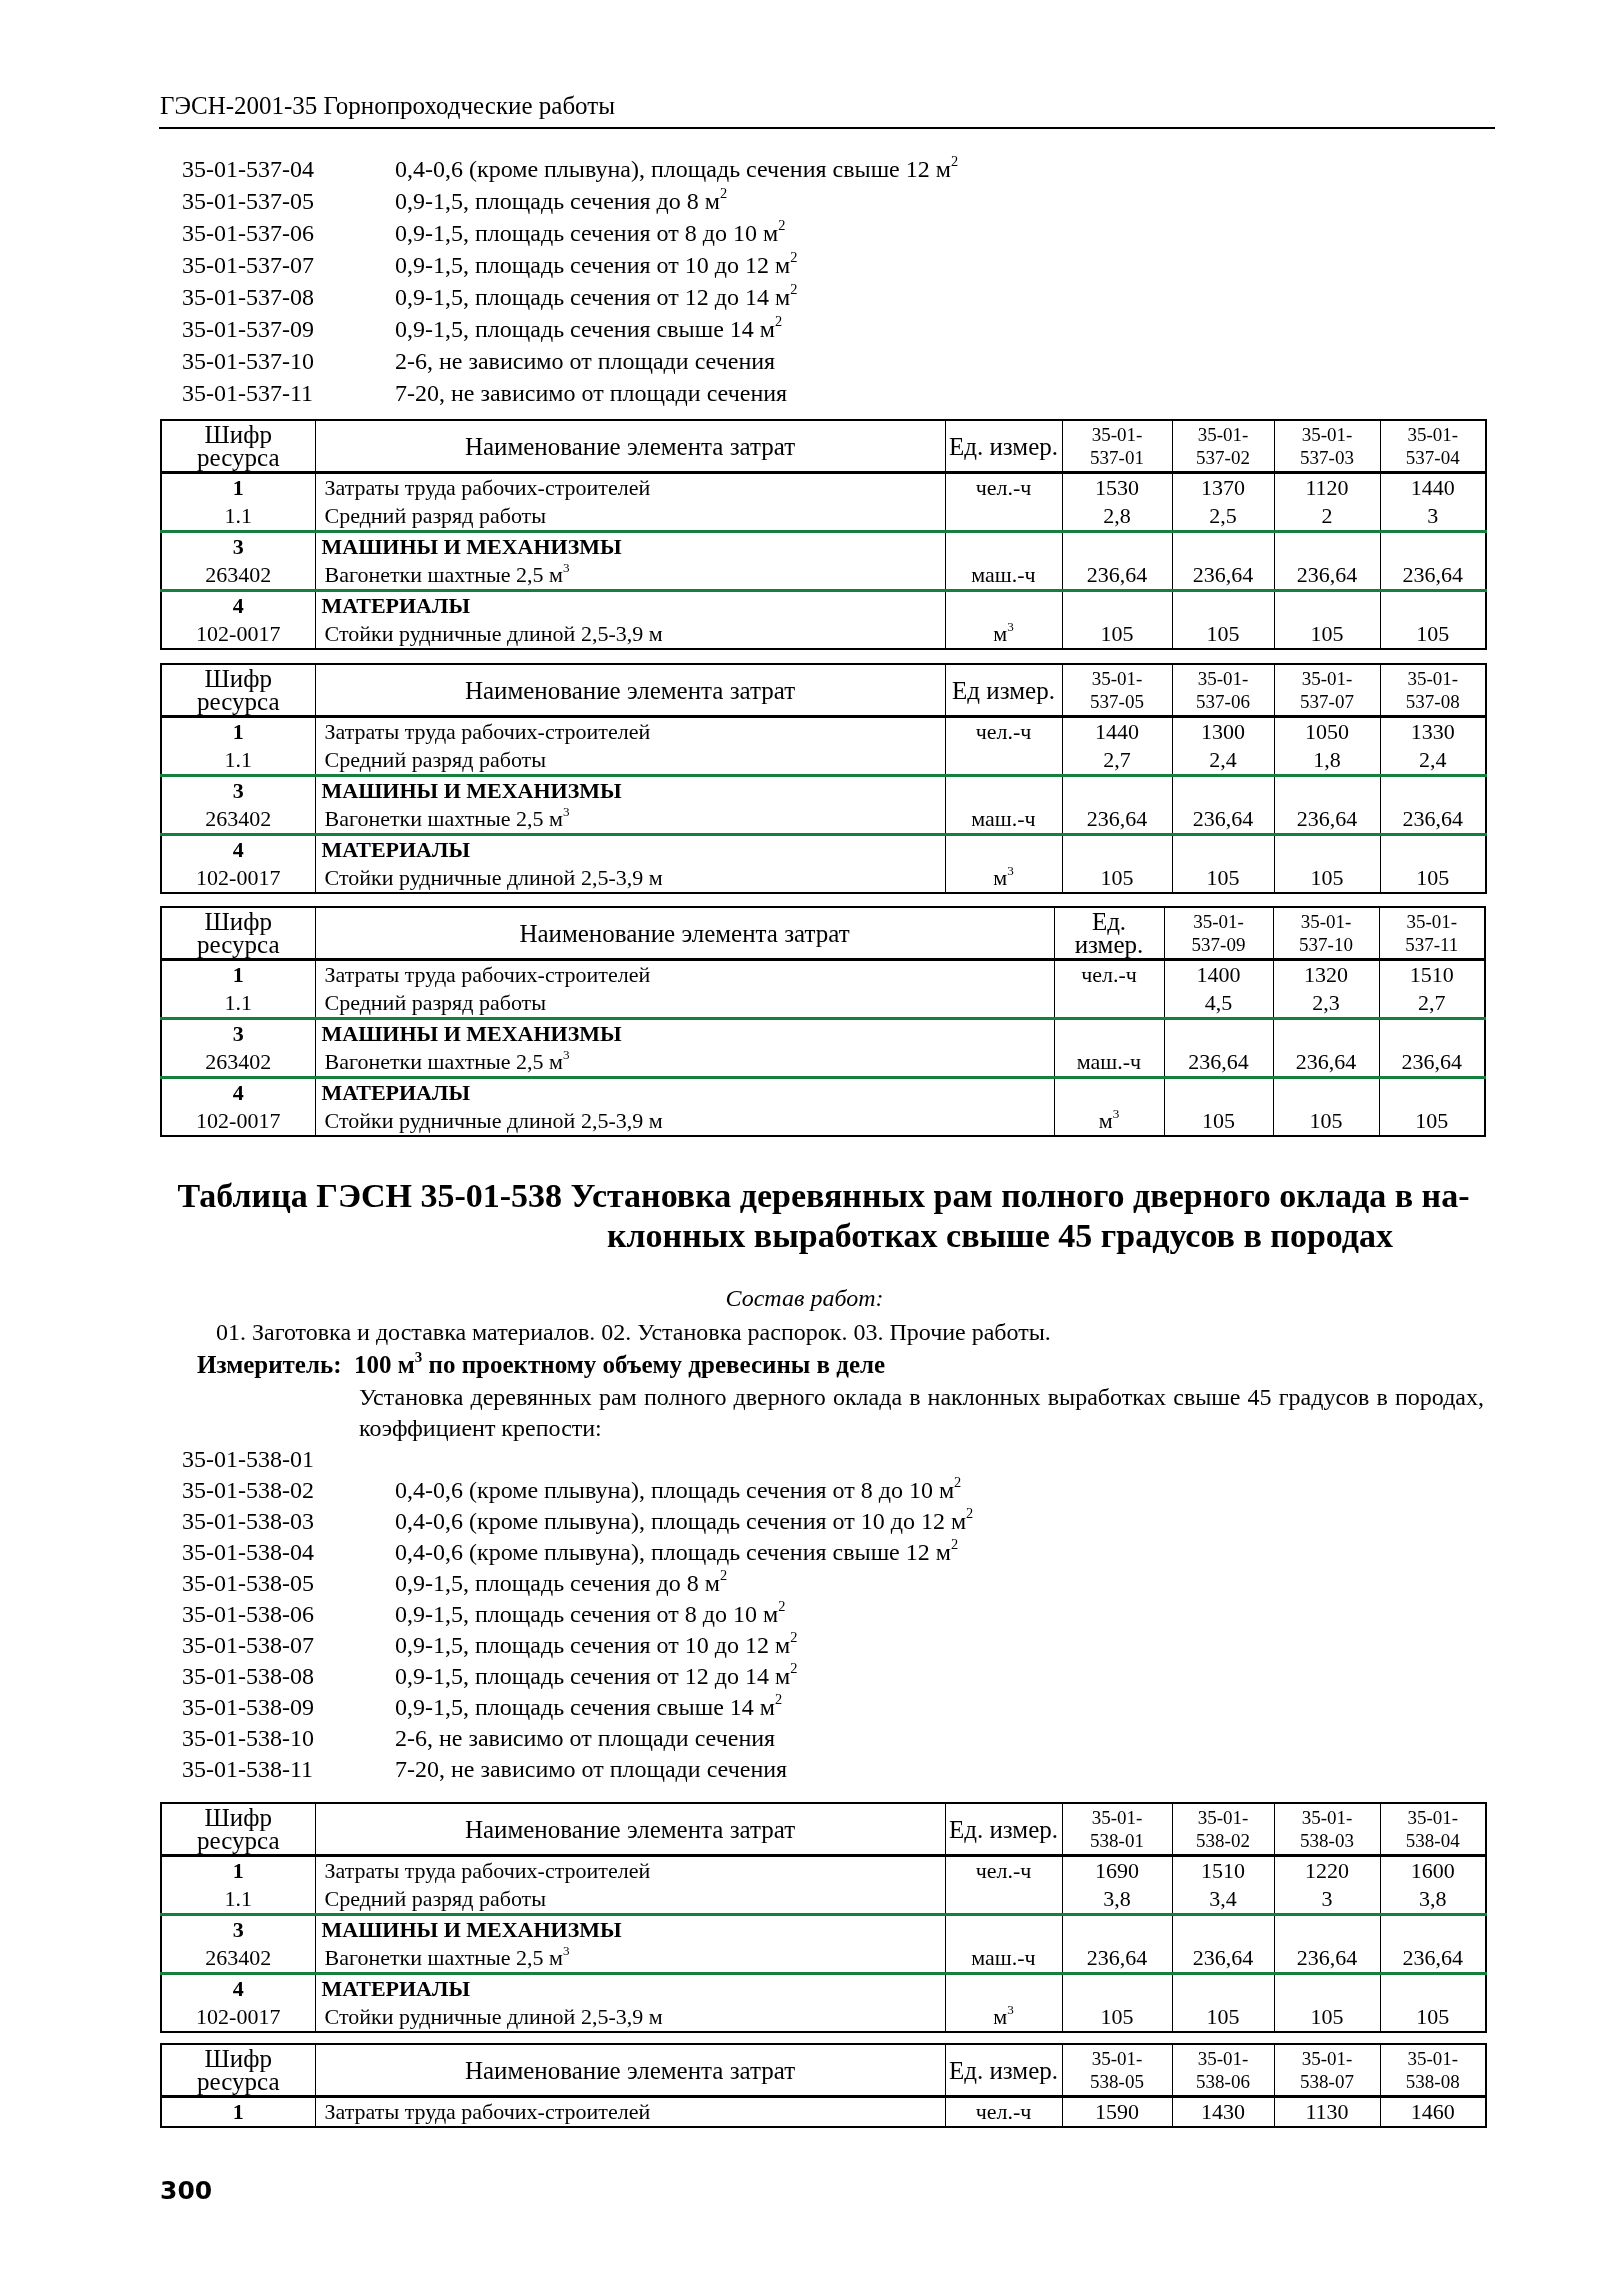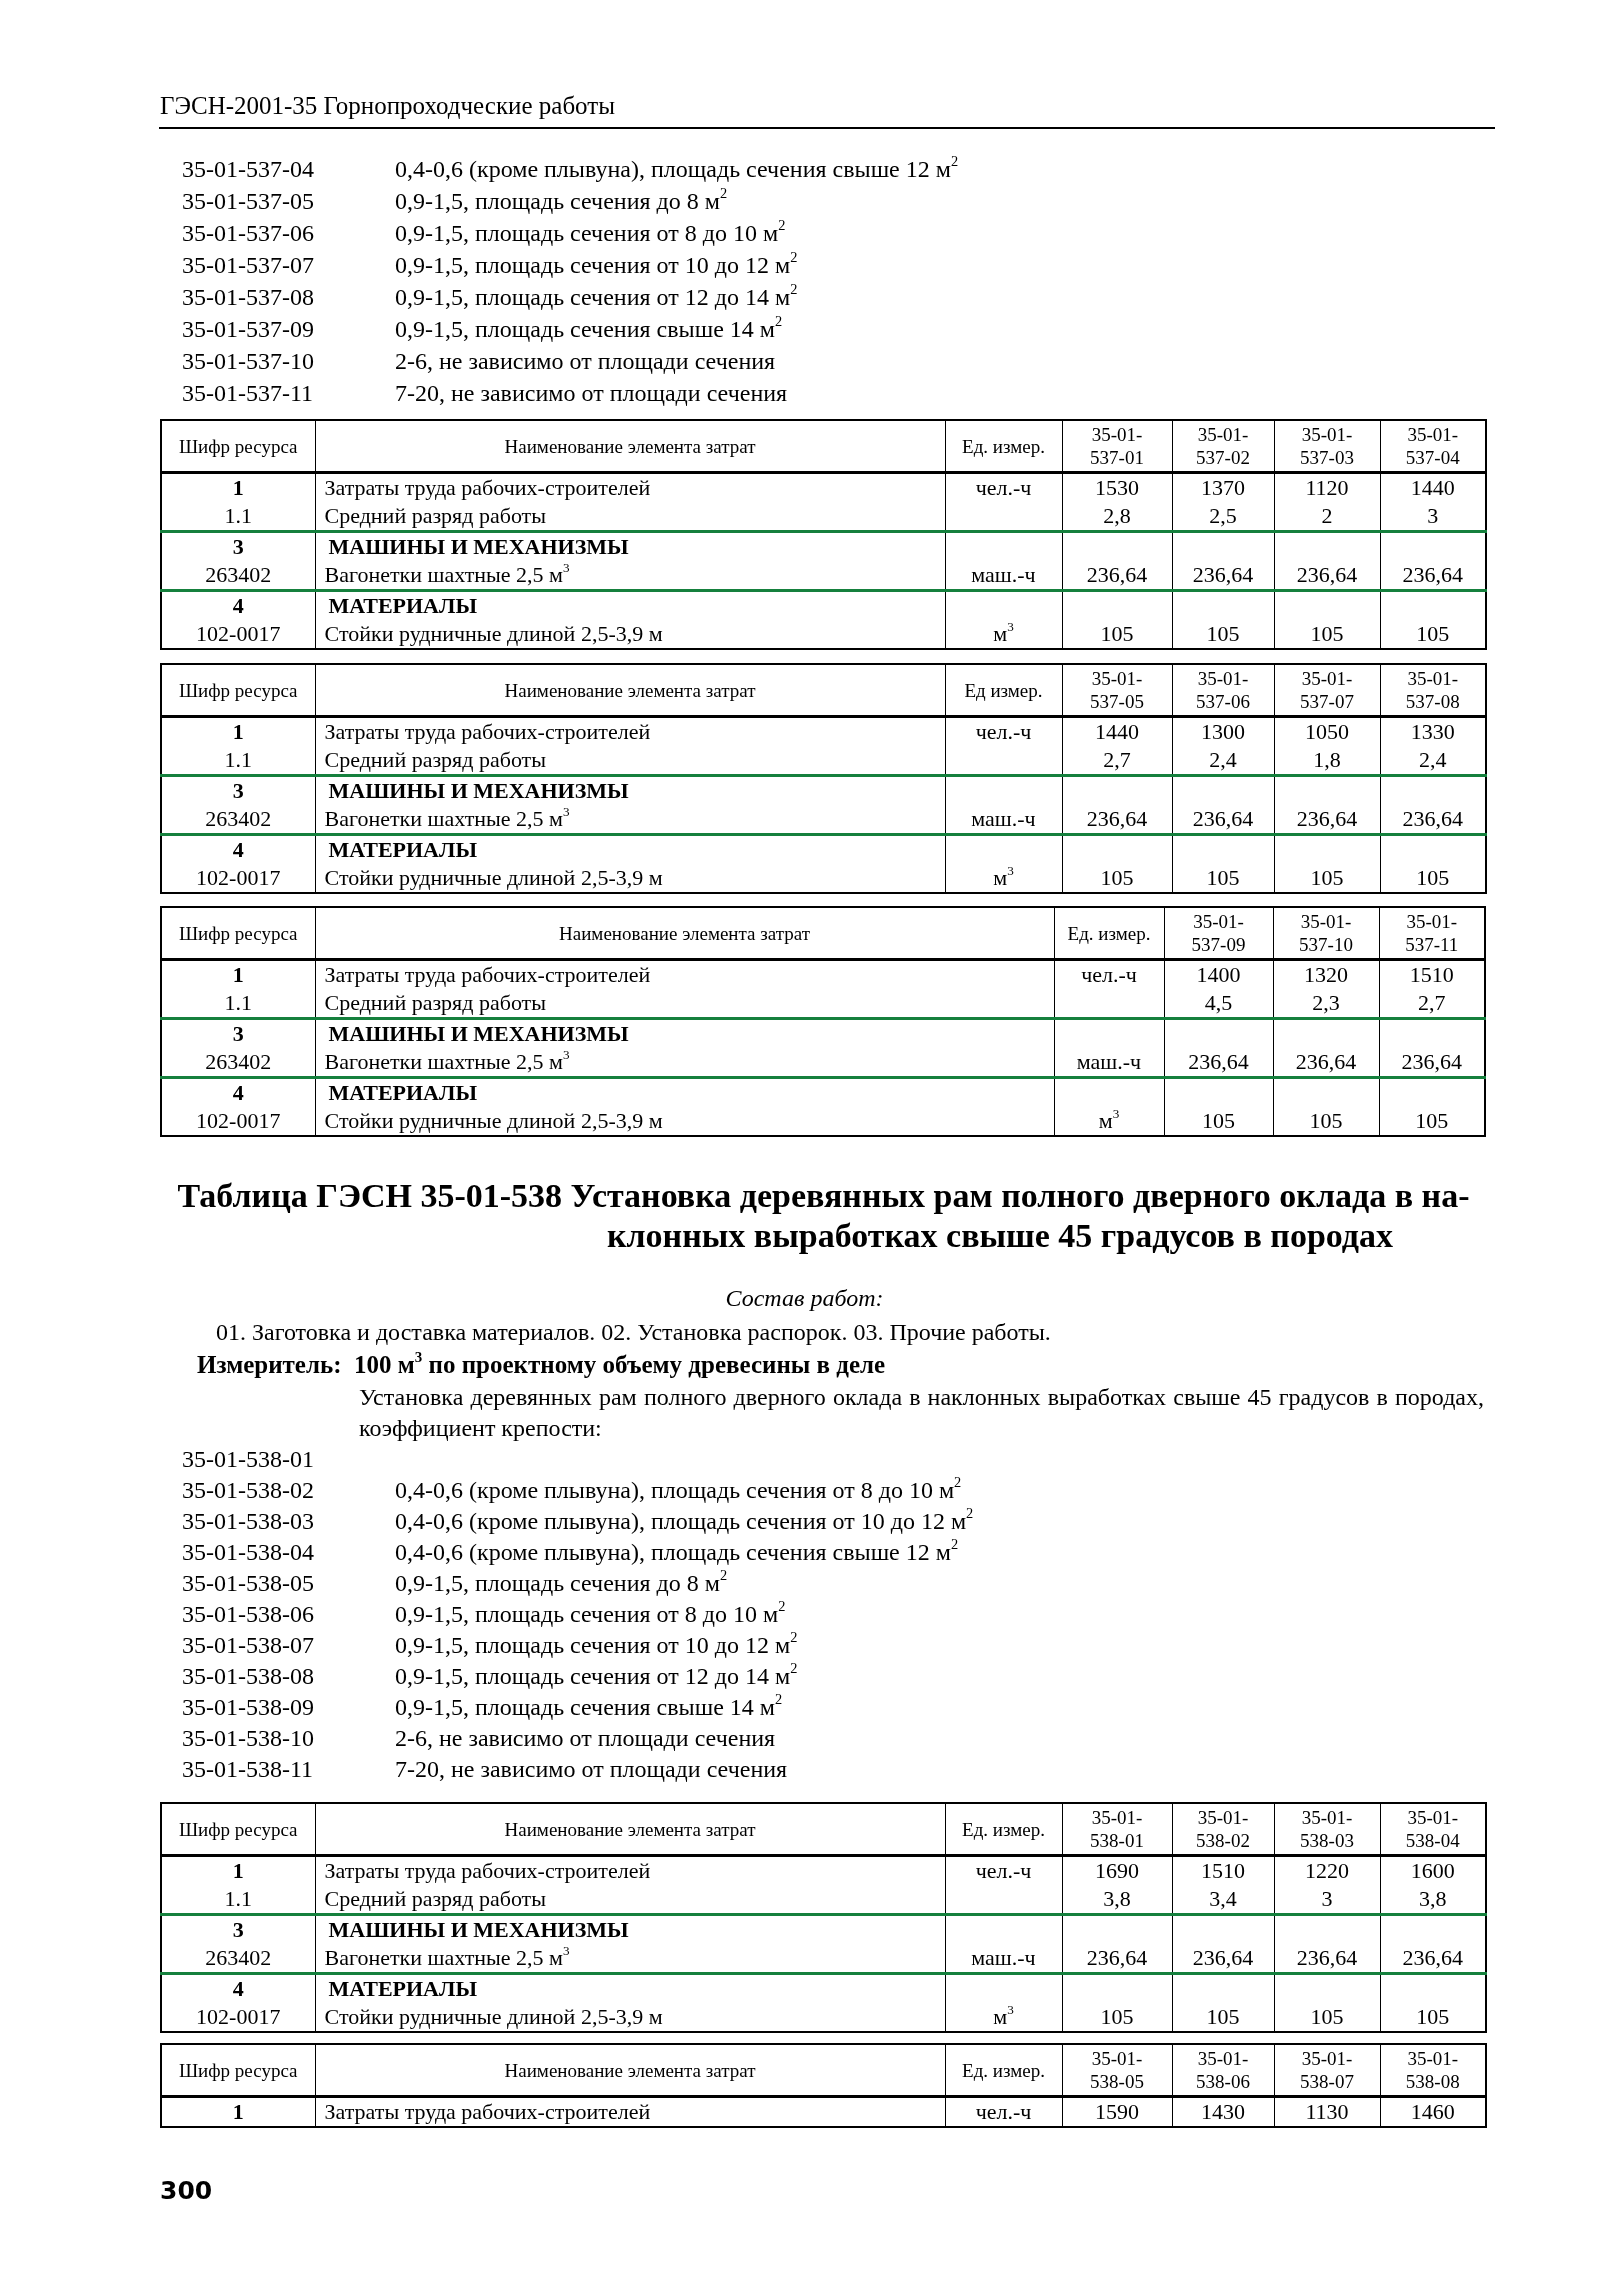--- a/index.html
+++ b/index.html
@@ -11,28 +11,28 @@
   .codelist{left:161px;width:1325px;}
   .codelist .row{height:32px;line-height:32px;font-size:24px;white-space:nowrap;position:relative;}
   .codelist .code{position:absolute;left:0;top:0;margin-left:21px;}
   .codelist .desc{position:absolute;left:234px;top:0;}
   sup{font-size:0.6em;line-height:0;vertical-align:0.75em;}
   table.ntab{position:absolute;left:160px;width:1324px;border-collapse:collapse;table-layout:fixed;
              border:2.5px solid #000;}
   table.ntab td{border-left:1.5px solid #000;border-right:1.5px solid #000;padding:0;vertical-align:middle;
                 font-size:22px;line-height:28px;}
   table.ntab tr.hdr td{border-bottom:3px solid #000;height:50px;font-size:19px;line-height:23px;text-align:center;}
-  table.ntab tr.hdr td.lbl{font-size:19px;}
+  table.ntab tr.hdr td.lbl{font-size:25px;}
   table.ntab tr.grp-end td{border-bottom:3px solid #15803d;}
   table.ntab td.c1{text-align:center;}
   table.ntab td.c2{text-align:left;padding-left:9px;white-space:nowrap;}
   table.ntab td.c3{text-align:center;white-space:nowrap;}
   table.ntab td.v{text-align:center;white-space:nowrap;}
   table.ntab .bold{font-weight:bold;}
-  table.ntab td.c2.bold{padding-left:13px;}
+  table.ntab td.c2.bold{padding-left:6px;}
   .tbl-title{left:161px;width:1325px;font-weight:bold;font-size:34px;line-height:40px;}
   .tbl-title .l1{display:block;white-space:nowrap;}
   .tbl-title .l2{display:block;white-space:nowrap;padding-left:353px;}
   .sostav{left:0;width:1609px;text-align:center;top:1283px;font-size:24px;font-style:italic;line-height:30px;}
   .works{left:216px;top:1317px;font-size:24px;line-height:30px;white-space:nowrap;}
   .meter{left:197px;top:1350px;font-size:25px;line-height:30px;white-space:nowrap;font-weight:bold;}
   .intro{left:359px;top:1382px;width:1125px;font-size:24px;line-height:31px;text-align:justify;text-align-last:left;}
   .pagenum{left:160px;top:2176px;font-family:"DejaVu Sans","Liberation Sans",sans-serif;font-weight:bold;font-size:25px;line-height:30px;}
 </style>
 </head>

